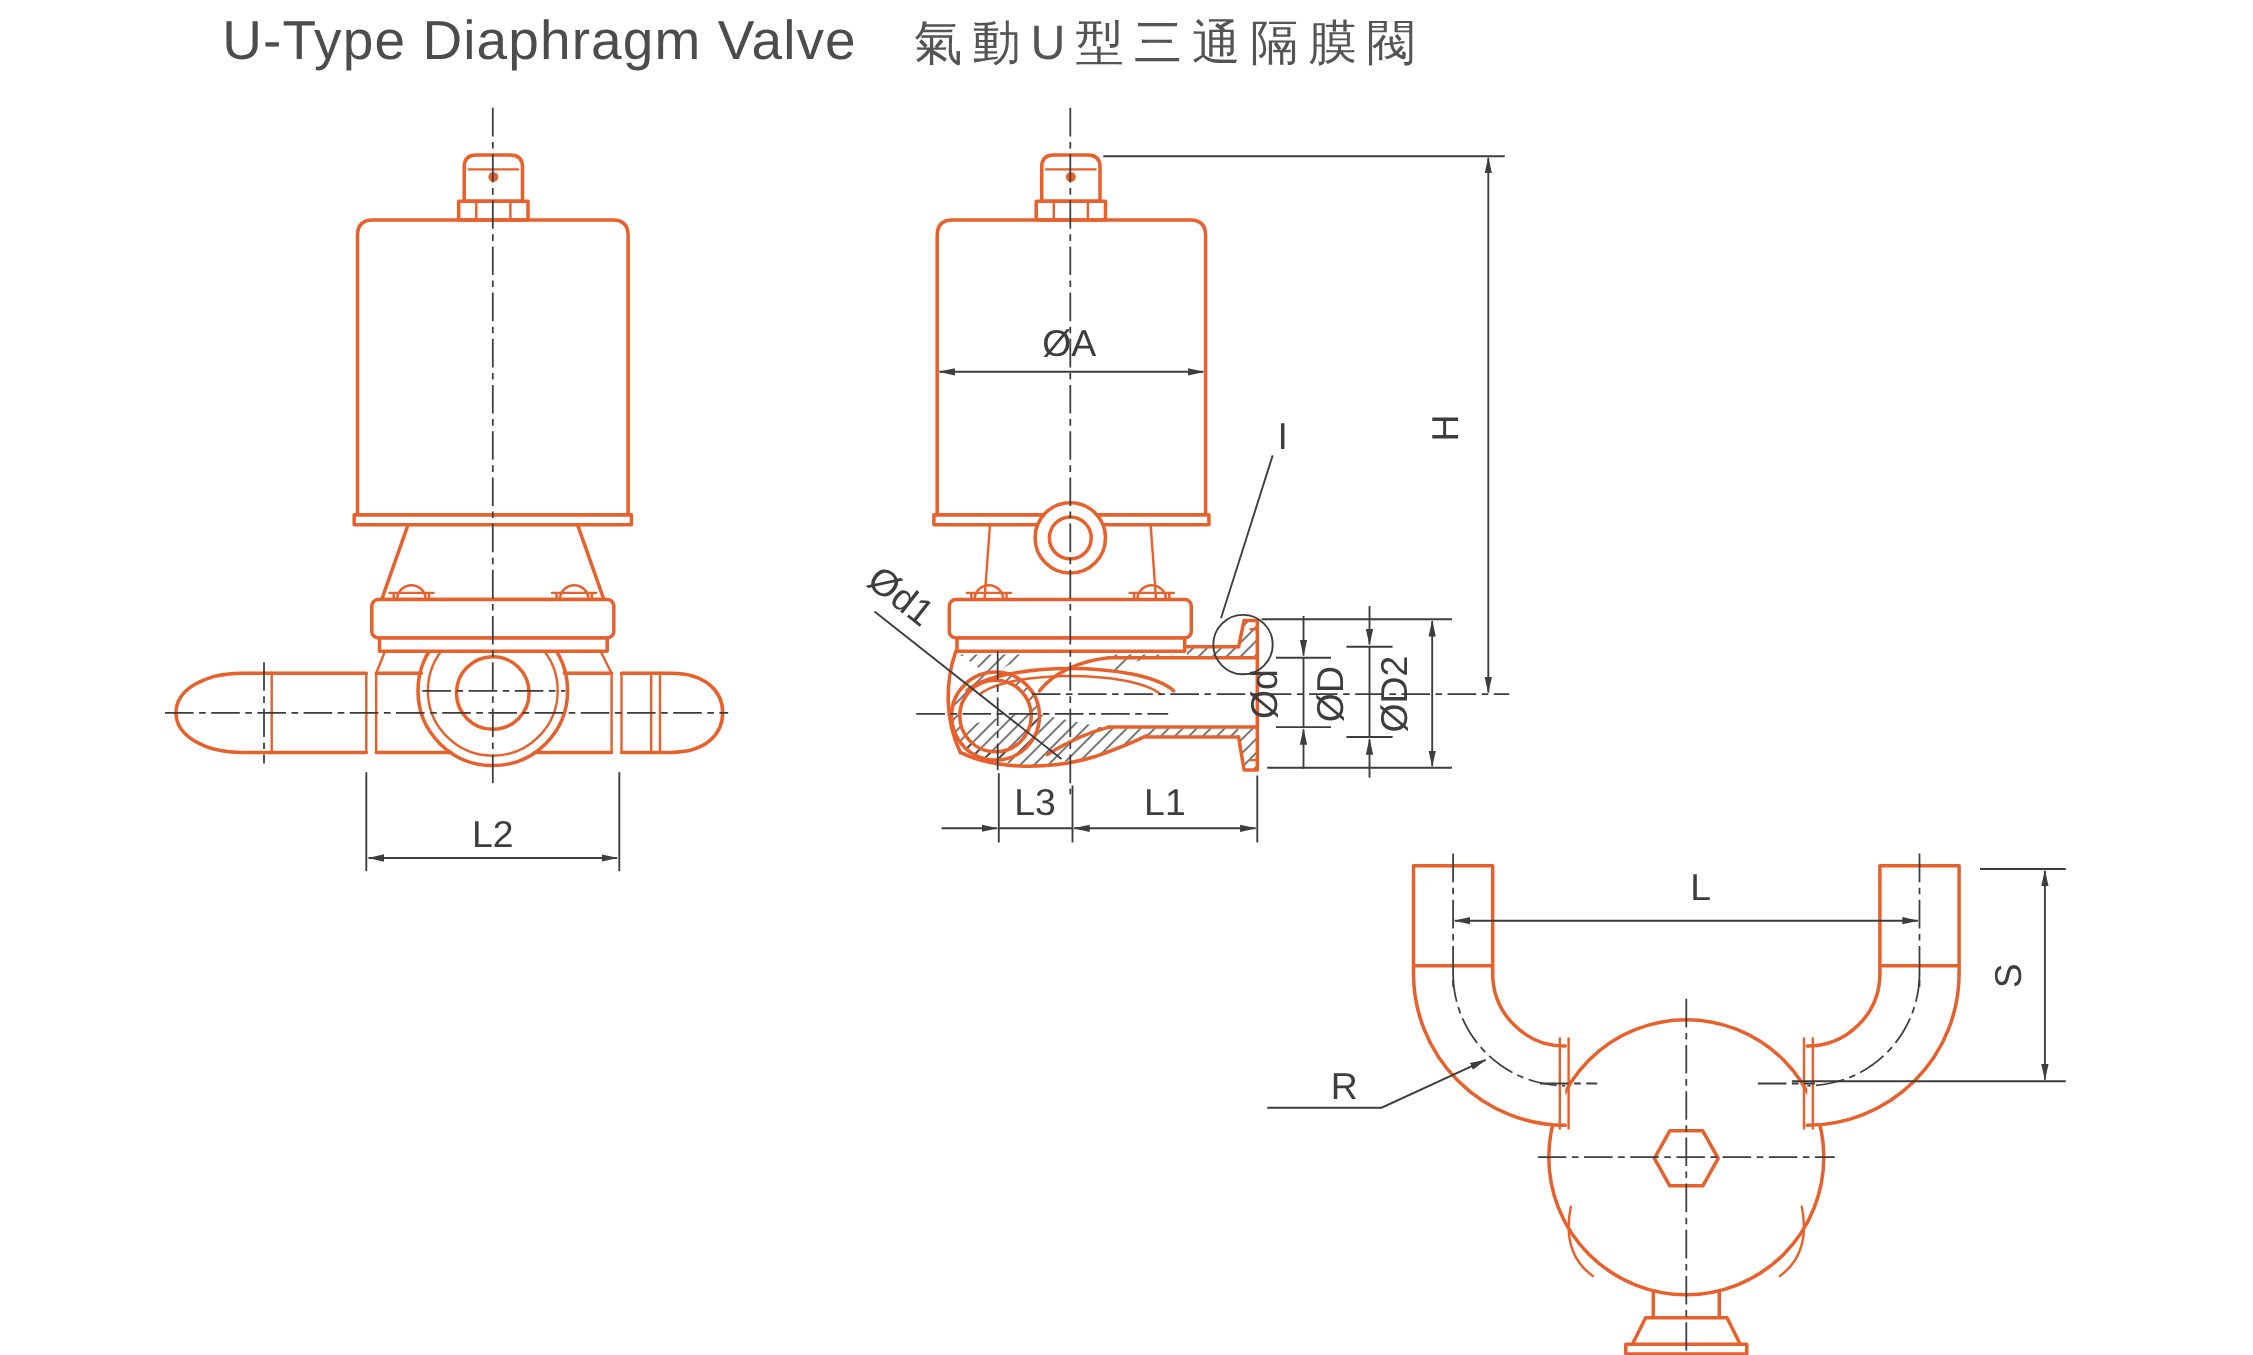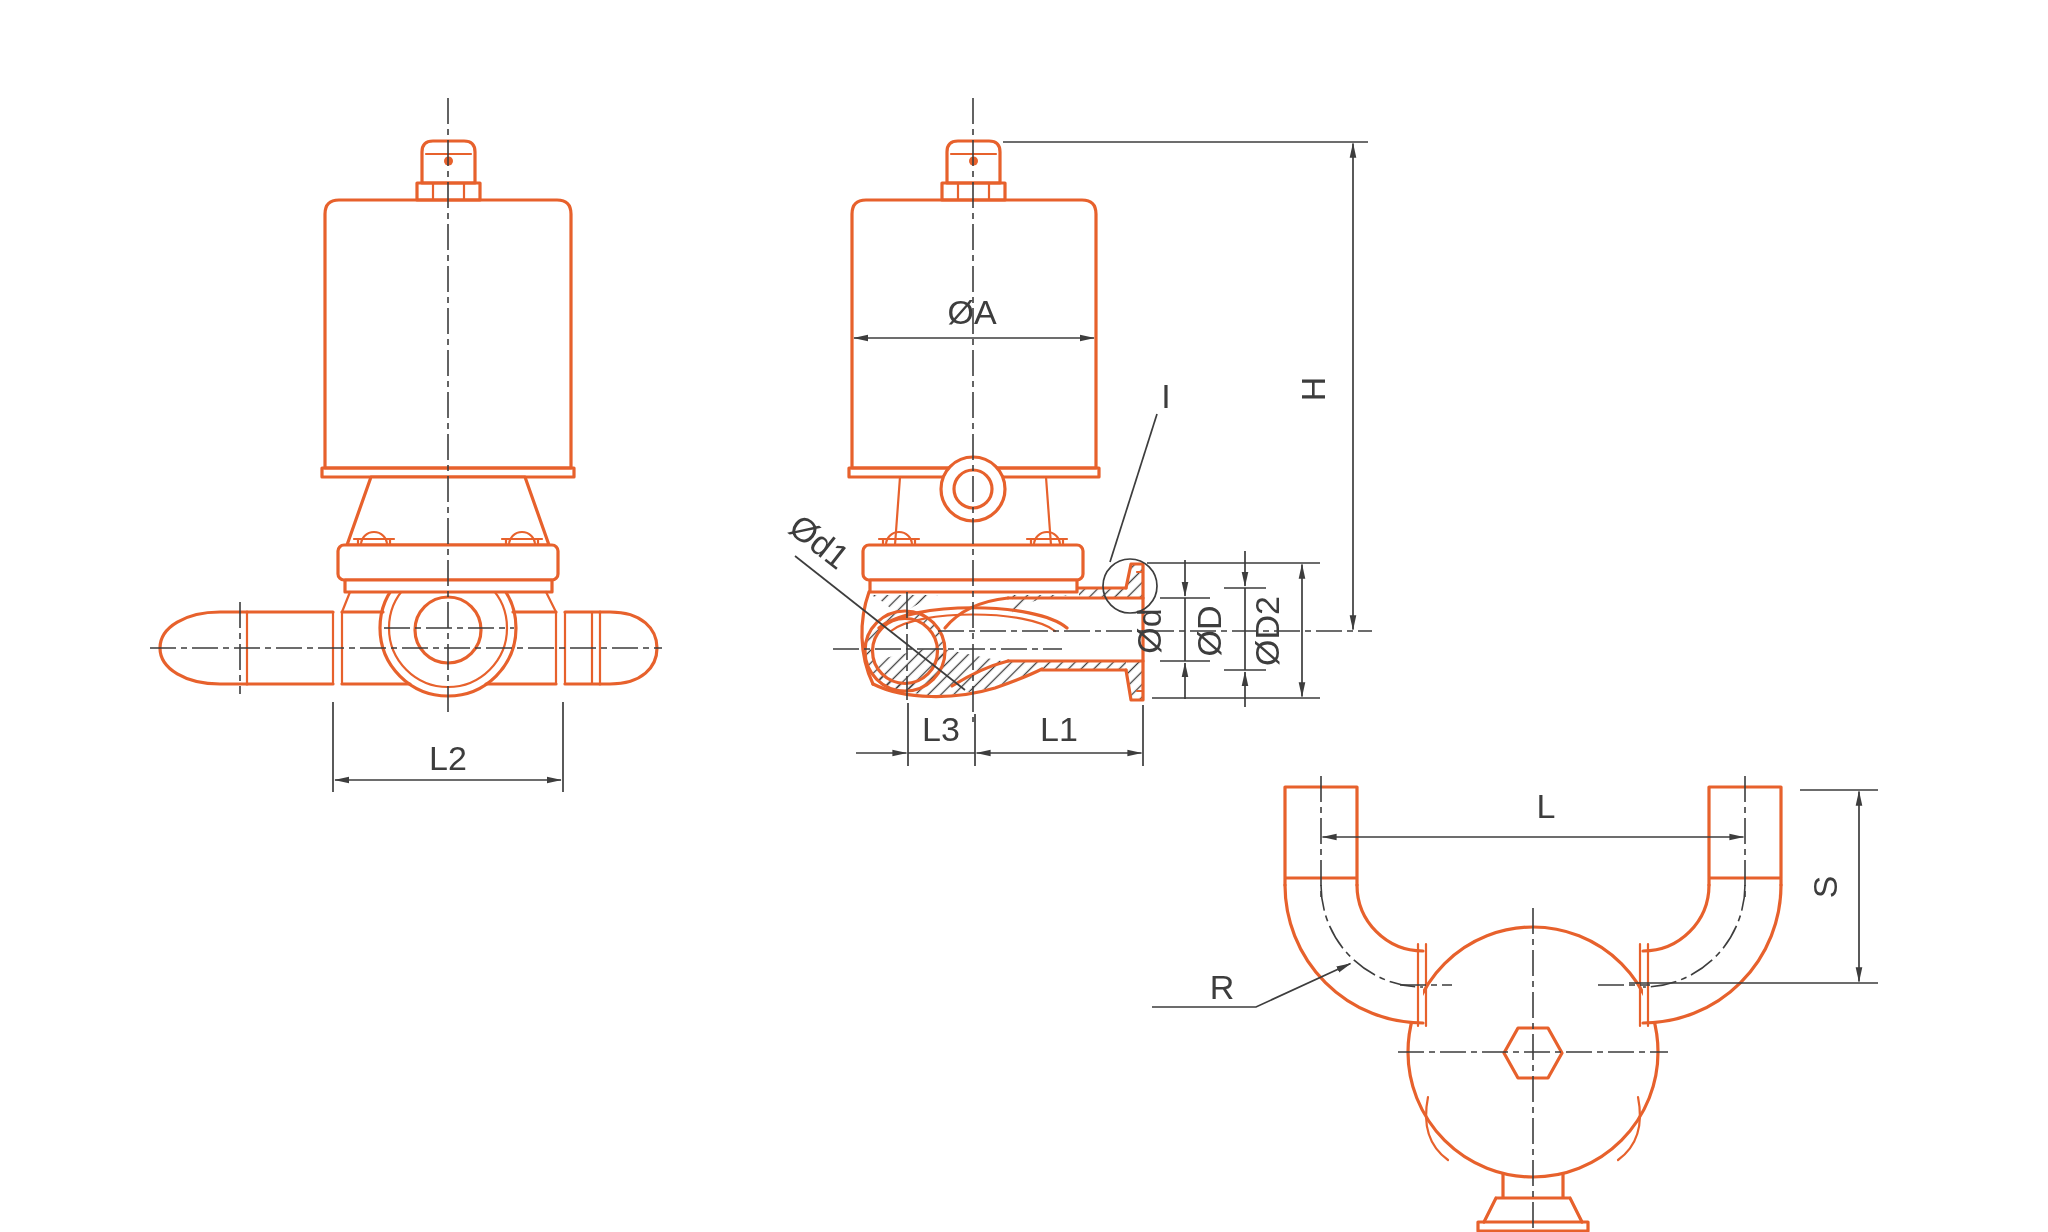--- a/index.html
+++ b/index.html
@@ -17,20 +17,23 @@
   .cl{stroke:#3D3D3D;stroke-width:1.6;fill:none;stroke-dasharray:26 5 6 5;}
   .ht{fill:url(#h);stroke:none;}
   .wf{fill:#ffffff;stroke:none;}
   text.dl{fill:#3D3D3D;font-size:34px;font-family:"Liberation Sans","DejaVu Sans",sans-serif;}
 </style>
 </head>
 <body>
 
 <div class="stage">
 
+  <div class="titlebar">
+    <span class="title-en">U-Type Diaphragm Valve</span><span class="title-zh">氣動U型三通隔膜閥</span>
+  </div>
 
   <svg width="2048" height="1232" viewBox="0 0 2048 1232">
     <defs>
       <pattern id="h" patternUnits="userSpaceOnUse" width="9" height="9" patternTransform="rotate(45)">
         <line x1="4.5" y1="0" x2="4.5" y2="9" stroke="#3D3D3D" stroke-width="1.3"></line>
       </pattern>
       <marker id="arr" viewBox="0 0 14 8" refX="13.2" refY="4" markerWidth="15" markerHeight="8.6" orient="auto-start-reverse" markerUnits="userSpaceOnUse">
         <path d="M0,0.9 L14,4 L0,7.1 Z" fill="#3D3D3D"></path>
       </marker>
     </defs>

